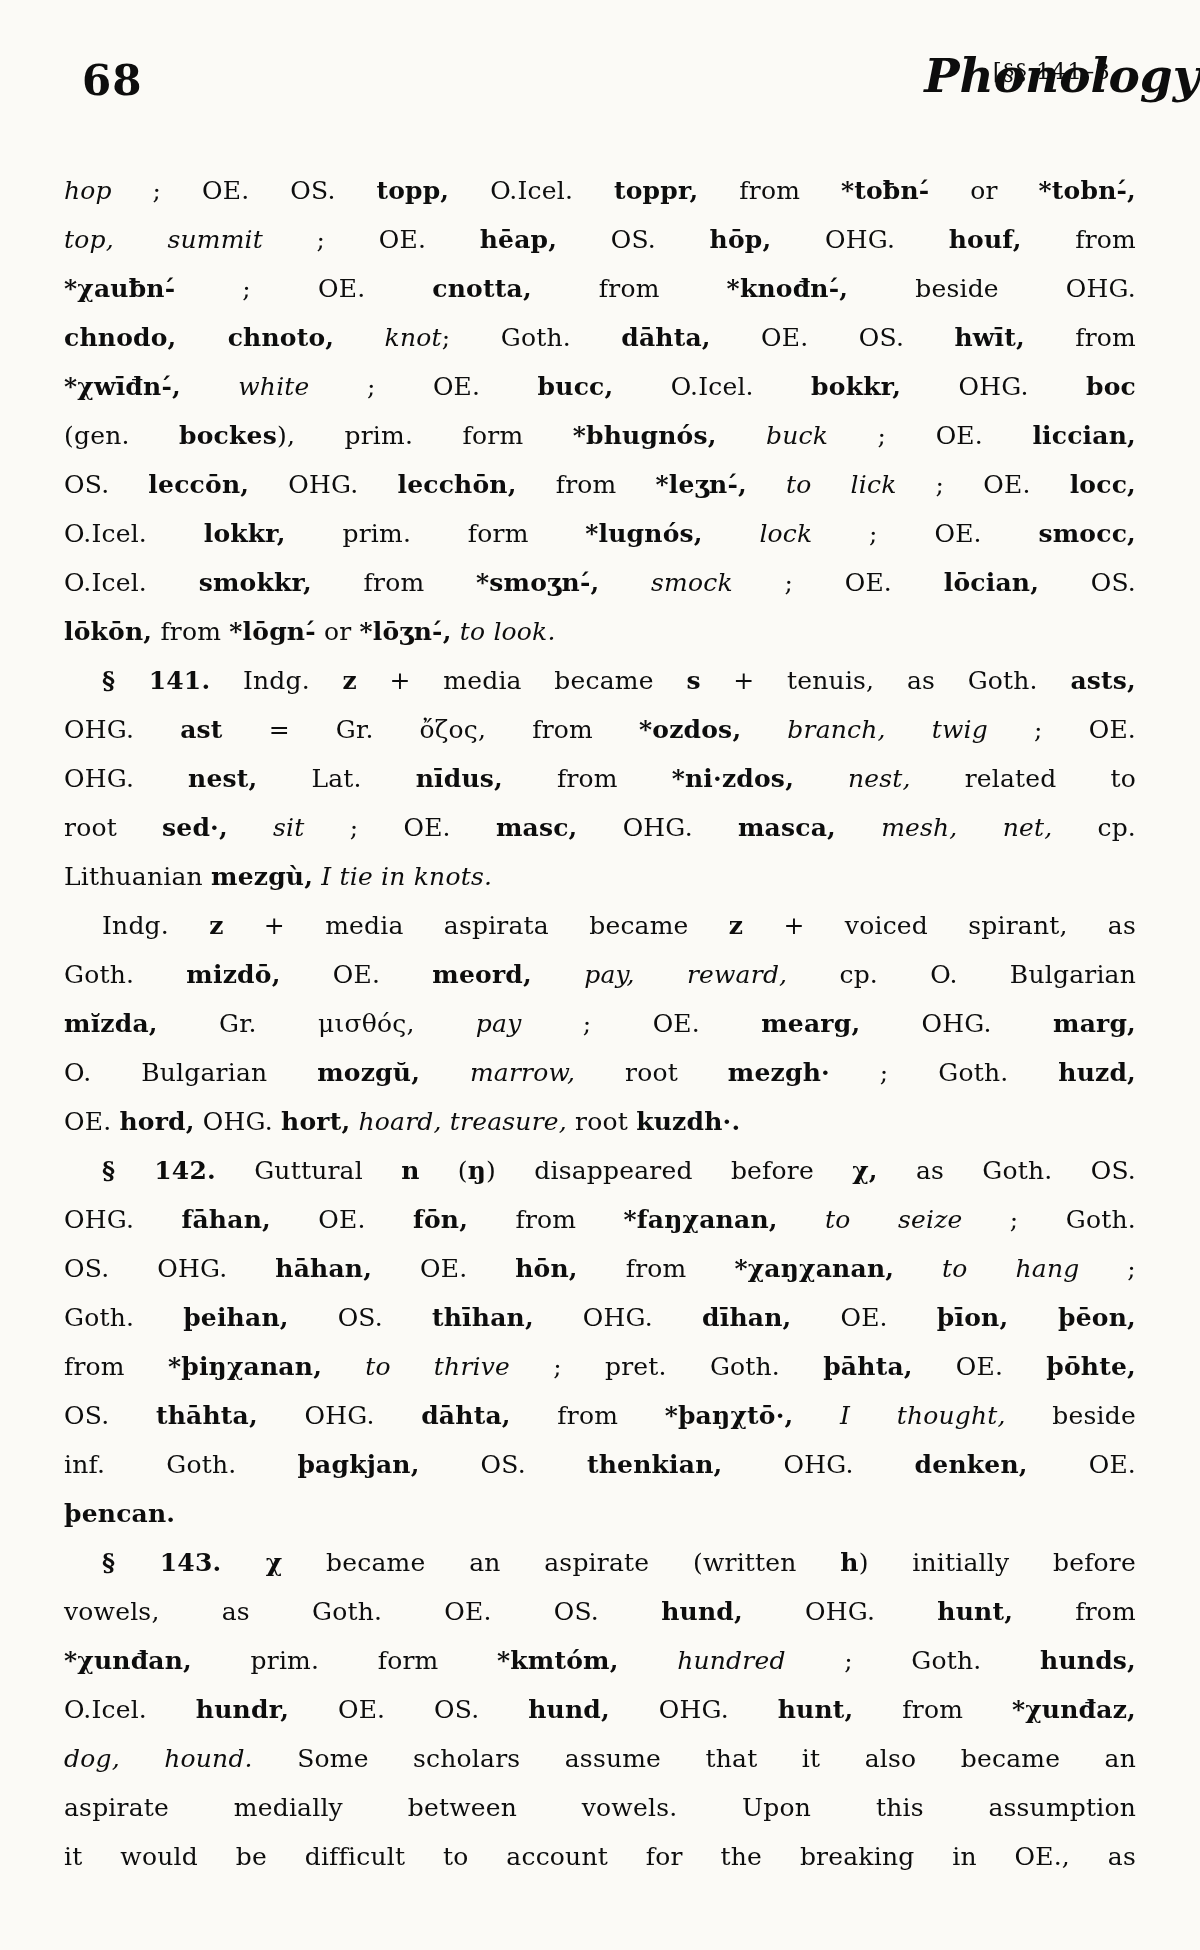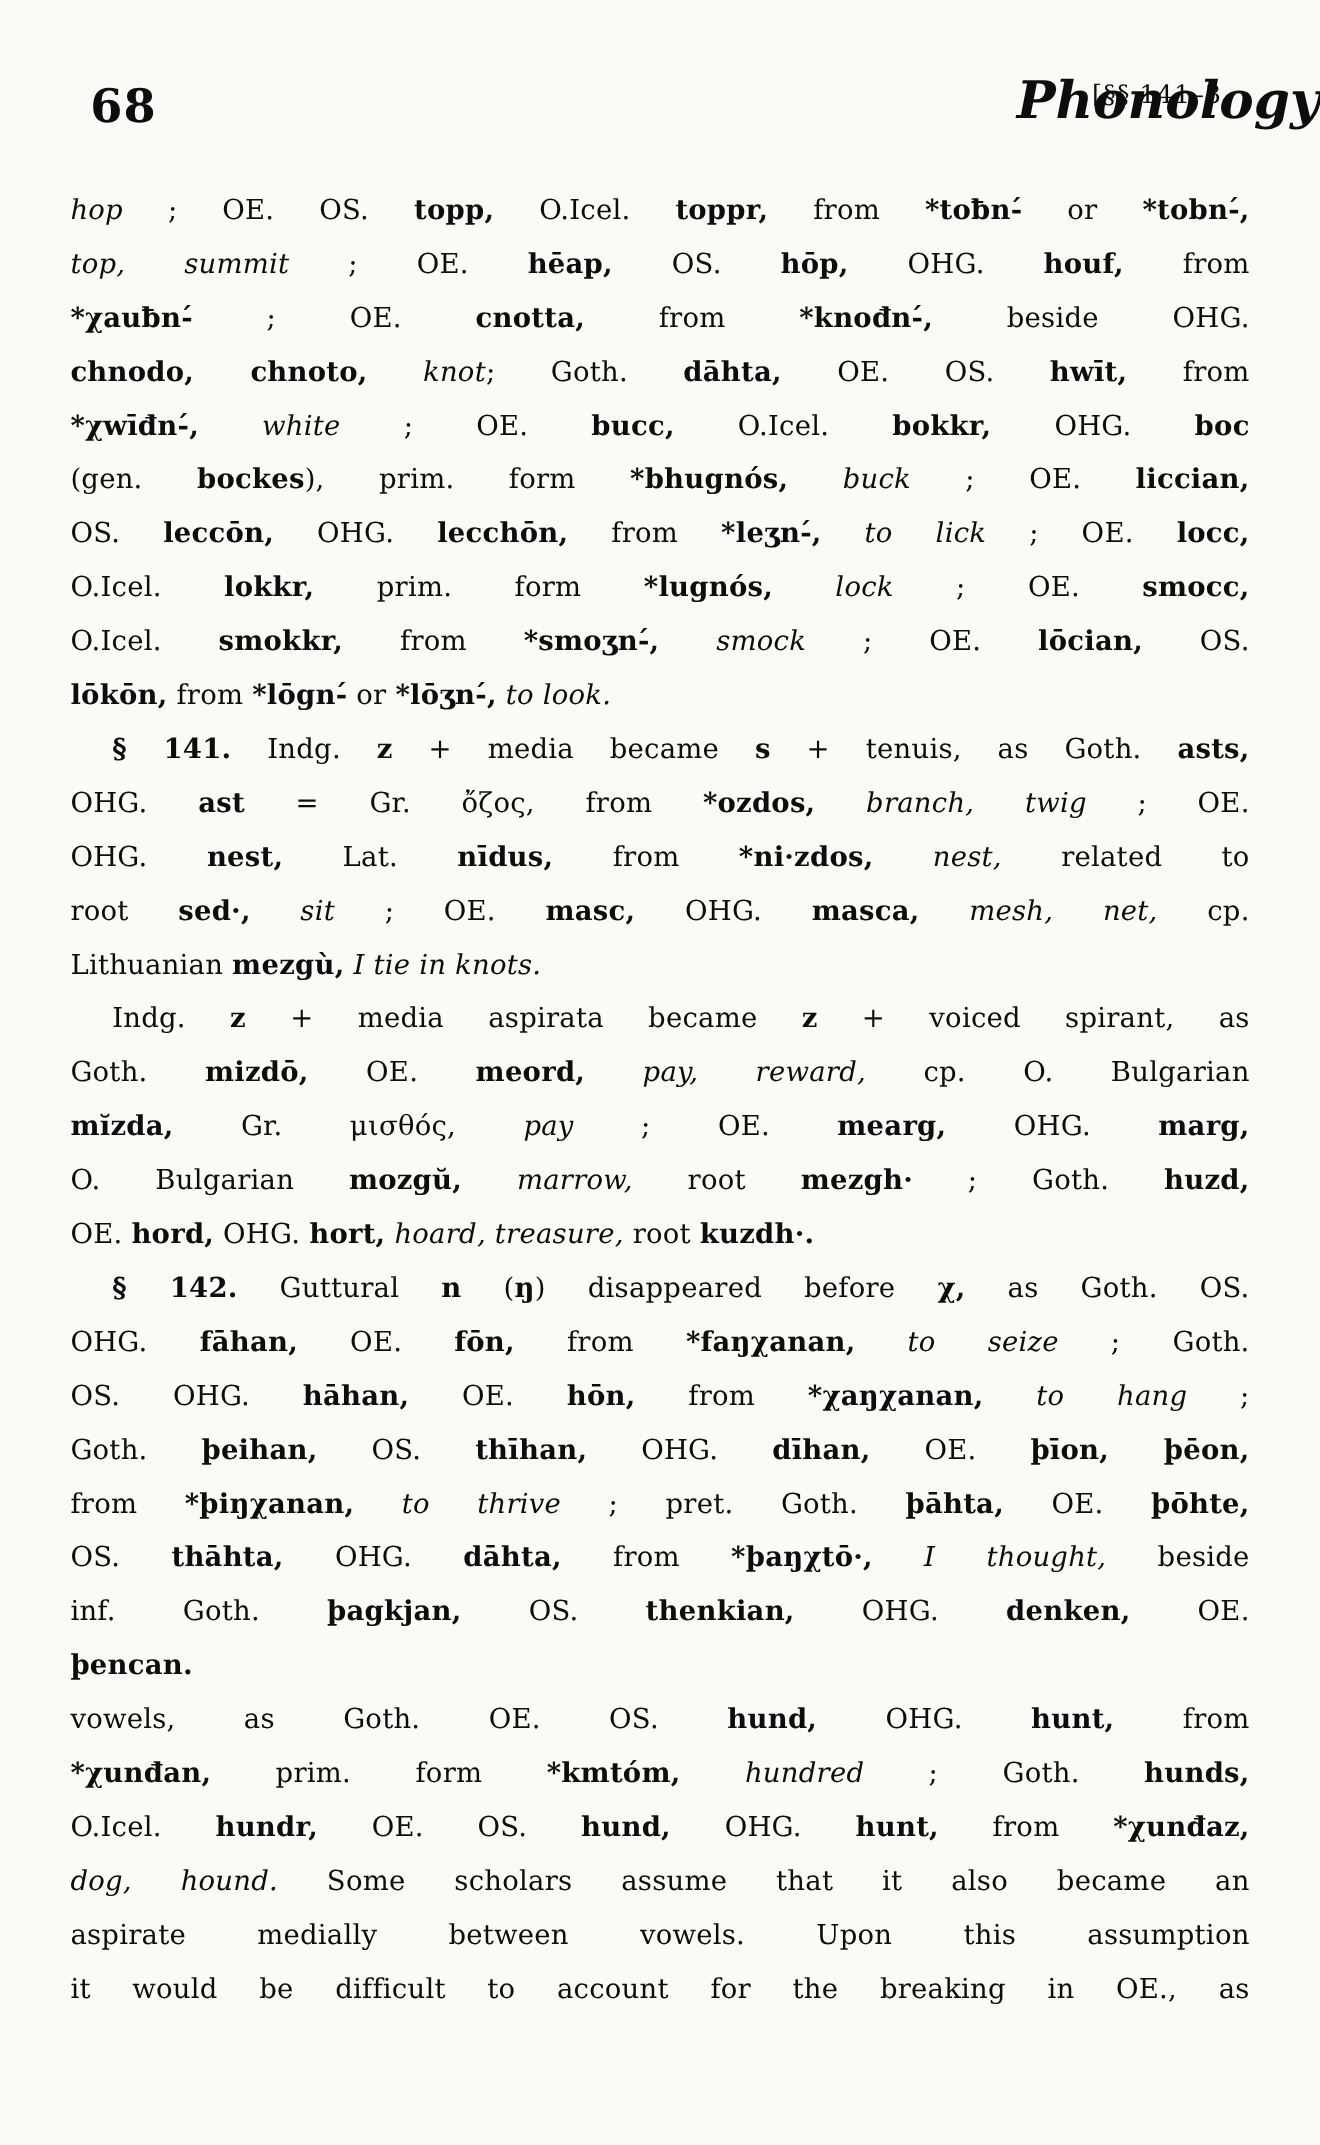--- a/index.html
+++ b/index.html
@@ -5,21 +5,21 @@
   html,body{margin:0;padding:0;}
   body{
     width:1200px;height:1950px;
     background:#fbfaf6;
     font-family:"DejaVu Serif", serif;
     color:#0d0d0d;
     position:relative;
     overflow:hidden;
   }
   .page{position:absolute;inset:0;}
-  .header-row{position:absolute;top:64px;left:0;width:1175px;height:70px;}
+  .header-row{position:absolute;top:48px;left:0;width:1175px;height:70px;}
   .page-number{
     position:absolute;left:82px;top:8px;
     font-size:42px;font-weight:bold;letter-spacing:1px;
   }
   .running-title{
     position:absolute;left:0;top:0;width:1200px;
     text-align:right;
     font-size:47px;font-style:italic;font-weight:bold;
   }
   .section-range{
@@ -84,20 +84,21 @@
         <div class="line indent"><span class="b">§ 142.</span><span class="rm"> Guttural </span><span class="b">n</span><span class="rm"> (</span><span class="b">ŋ</span><span class="rm">) disappeared before </span><span class="b">χ,</span><span class="rm"> as Goth. OS.</span></div>
         <div class="line"><span class="rm">OHG. </span><span class="b">fāhan,</span><span class="rm"> OE. </span><span class="b">fōn,</span><span class="rm"> from </span><span class="b">*faŋχanan,</span><span class="rm"> </span><span class="it">to seize</span><span class="rm"> ; Goth.</span></div>
         <div class="line"><span class="rm">OS. OHG. </span><span class="b">hāhan,</span><span class="rm"> OE. </span><span class="b">hōn,</span><span class="rm"> from </span><span class="b">*χaŋχanan,</span><span class="rm"> </span><span class="it">to hang</span><span class="rm"> ;</span></div>
         <div class="line"><span class="rm">Goth. </span><span class="b">þeihan,</span><span class="rm"> OS. </span><span class="b">thīhan,</span><span class="rm"> OHG. </span><span class="b">dīhan,</span><span class="rm"> OE. </span><span class="b">þīon, þēon,</span></div>
         <div class="line"><span class="rm">from </span><span class="b">*þiŋχanan,</span><span class="rm"> </span><span class="it">to thrive</span><span class="rm"> ; pret. Goth. </span><span class="b">þāhta,</span><span class="rm"> OE. </span><span class="b">þōhte,</span></div>
         <div class="line"><span class="rm">OS. </span><span class="b">thāhta,</span><span class="rm"> OHG. </span><span class="b">dāhta,</span><span class="rm"> from </span><span class="b">*þaŋχtō·,</span><span class="rm"> </span><span class="it">I thought,</span><span class="rm"> beside</span></div>
         <div class="line"><span class="rm">inf. Goth. </span><span class="b">þagkjan,</span><span class="rm"> OS. </span><span class="b">thenkian,</span><span class="rm"> OHG. </span><span class="b">denken,</span><span class="rm"> OE.</span></div>
         <div class="line short"><span class="b">þencan.</span></div>
       </div>
       <div class="para">
+        <div class="line indent"><span class="b">§ 143. χ</span><span class="rm"> became an aspirate (written </span><span class="b">h</span><span class="rm">) initially before</span></div>
         <div class="line"><span class="rm">vowels, as Goth. OE. OS. </span><span class="b">hund,</span><span class="rm"> OHG. </span><span class="b">hunt,</span><span class="rm"> from</span></div>
         <div class="line"><span class="b">*χunđan,</span><span class="rm"> prim. form </span><span class="b">*kmtóm,</span><span class="rm"> </span><span class="it">hundred</span><span class="rm"> ; Goth. </span><span class="b">hunds,</span></div>
         <div class="line"><span class="rm">O.Icel. </span><span class="b">hundr,</span><span class="rm"> OE. OS. </span><span class="b">hund,</span><span class="rm"> OHG. </span><span class="b">hunt,</span><span class="rm"> from </span><span class="b">*χunđaz,</span></div>
         <div class="line"><span class="it">dog, hound.</span><span class="rm">  Some scholars assume that it also became an</span></div>
         <div class="line"><span class="rm">aspirate medially between vowels.  Upon this assumption</span></div>
         <div class="line"><span class="rm">it would be difficult to account for the breaking in OE., as</span></div>
       </div>
     </div>
 </div>
 

